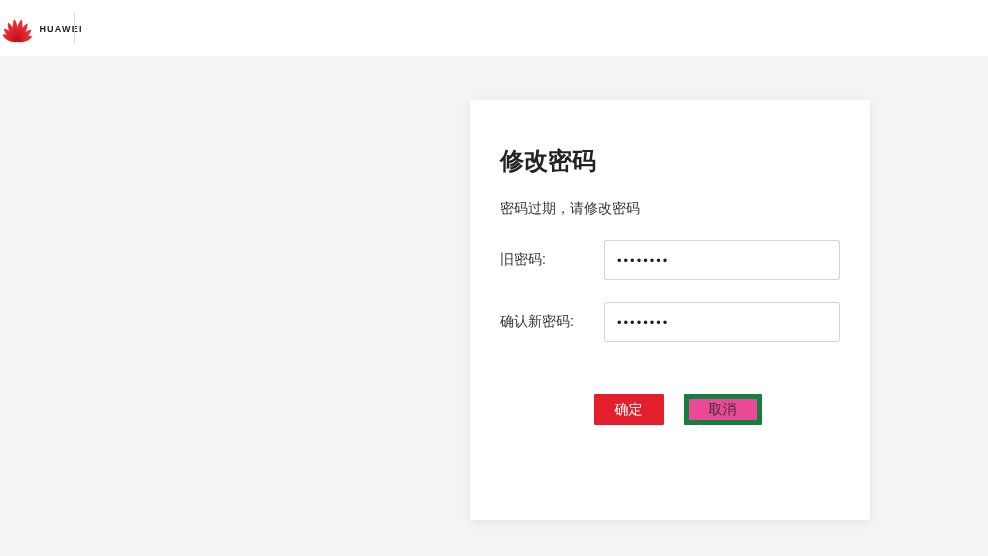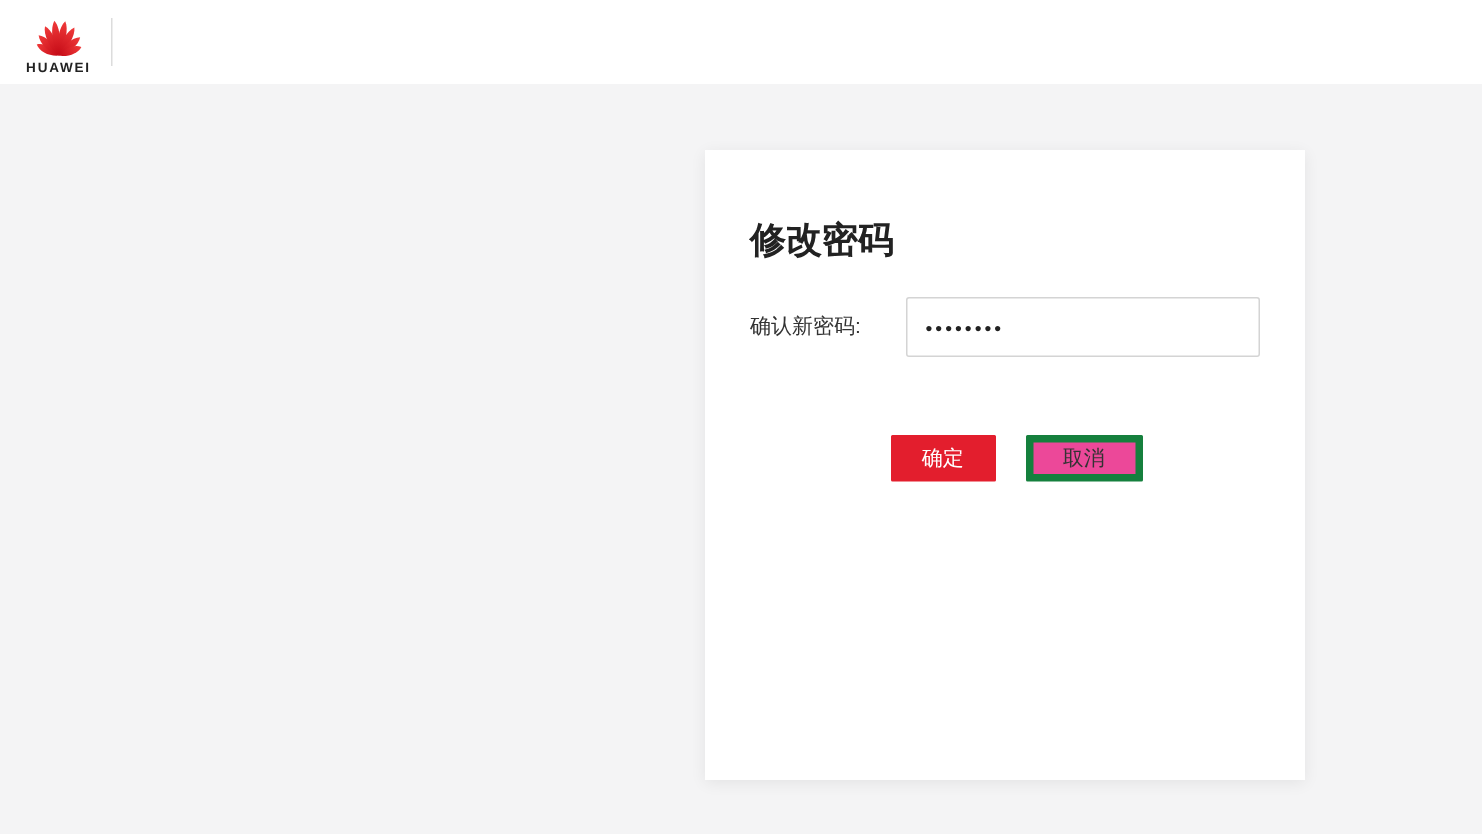--- a/index.html
+++ b/index.html
@@ -8,21 +8,21 @@
     background: #f4f4f5;
     font-family: "Liberation Sans", "DejaVu Sans", sans-serif;
   }
   
   .app-header {
     height: 56px; background: #ffffff;
     display: flex; align-items: center;
     padding-left: 10px;
   }
   .logo-block {
-    width: 58px; display: flex; flex-direction: column;
+    width: 58px; display: flex; 
     align-items: center; justify-content: center;
   }
   .logo-block svg { display: block; }
   .brand-text {
     font-size: 9px; font-weight: bold; color: #222;
     letter-spacing: 1.2px; margin-top: 1px;
   }
   .header-divider {
     width: 1px; height: 32px; background: #dcdcdc;
     margin: 0 14px 0 6px;
@@ -103,22 +103,27 @@
       </svg>
     </span>
     <span class="brand-text">HUAWEI</span>
   </div>
   <div class="header-divider"></div>
 </header>
 
 <section class="card">
   <div class="card-inner">
     <h1 class="dialog-title">修改密码</h1>
+    <p class="dialog-subtitle">密码过期，请修改密码</p>
 
     <div class="form">
+      <div class="form-row">
+        <label class="form-label">旧密码:</label>
+        <input class="pwd-input" type="password" value="••••••••" style="">
+      </div>
       <div class="form-row">
         <label class="form-label">确认新密码:</label>
         <input class="pwd-input" type="password" value="••••••••" style="">
       </div>
     </div>
 
     <div class="btn-row">
       <button class="btn btn-ok">确定</button>
       <button class="btn btn-cancel">取消</button>
     </div>

